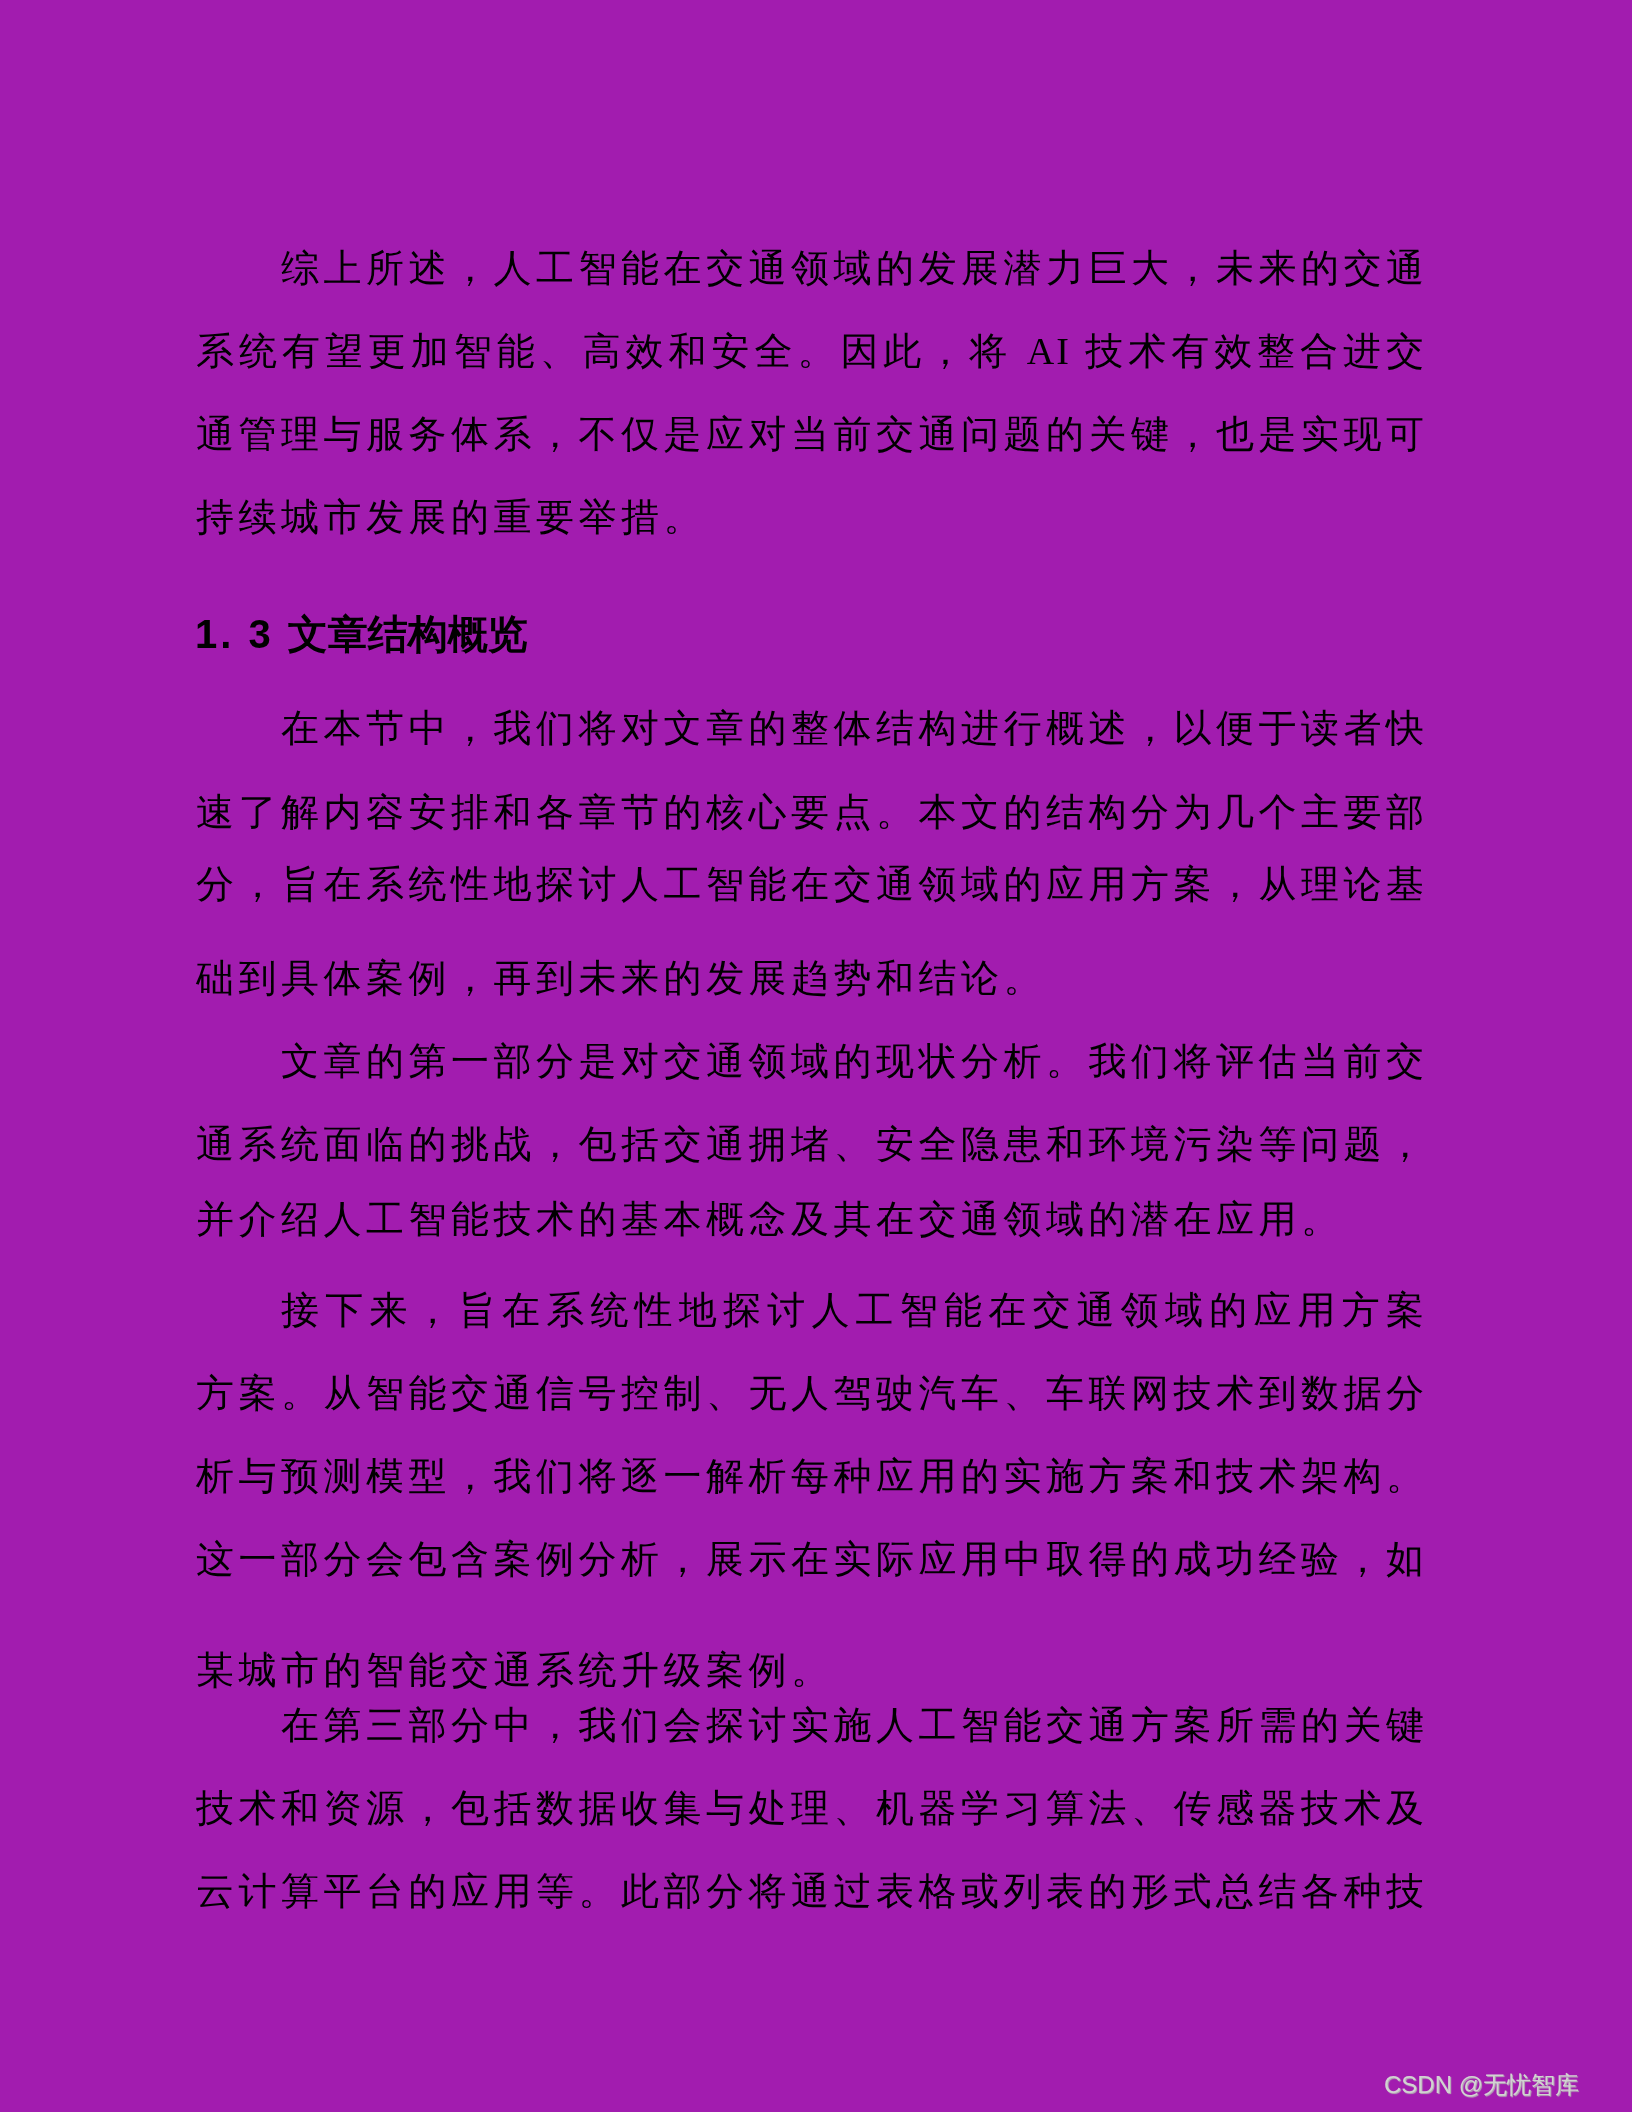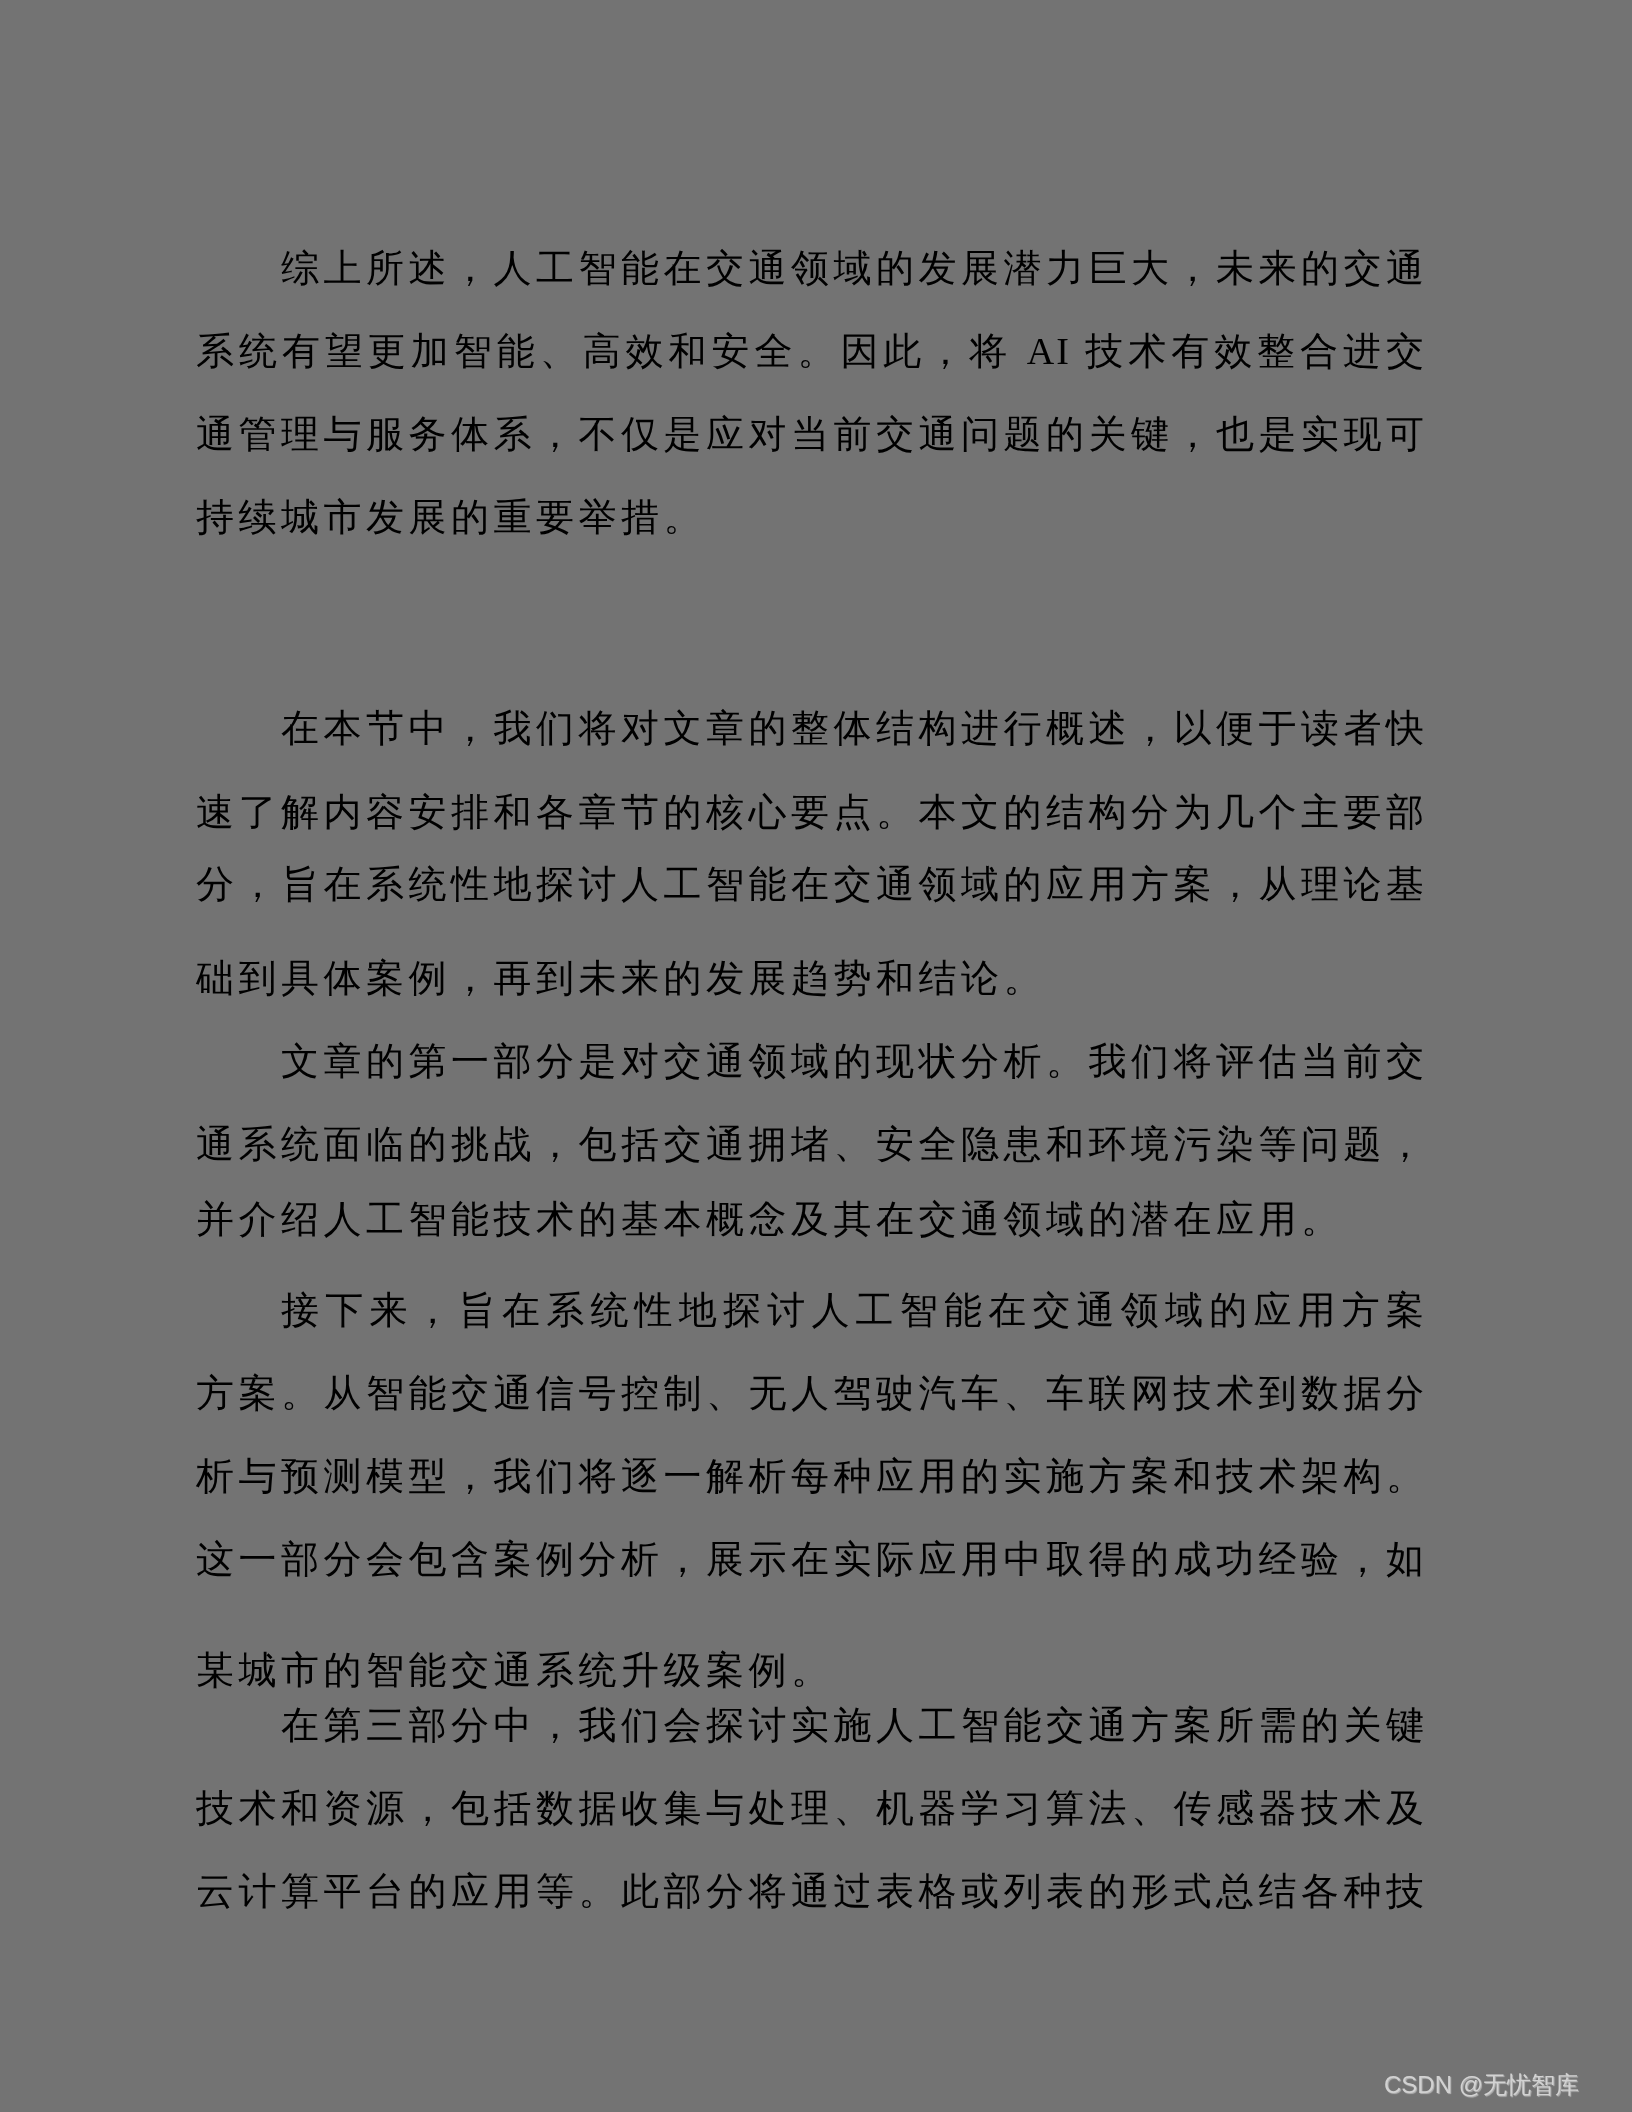--- a/index.html
+++ b/index.html
@@ -13,21 +13,21 @@
       position: relative;
       overflow: hidden;
       color: #000000;
     }
     .page {
       position: absolute;
       left: 0;
       top: 0;
       width: 1632px;
       height: 2112px;
-      background: #737373;
+      background: #a21caf;
     }
     .line {
       position: absolute;
       left: 196px;
       width: 1230px;
       height: 52px;
       line-height: 52px;
       font-family: "Liberation Serif", "DejaVu Serif", serif;
       font-size: 38px;
       white-space: nowrap;
@@ -79,20 +79,23 @@
 
 <div class="page">
 
   <div>
     <div class="line indent" style="top:242px;">综上所述，人工智能在交通领域的发展潜力巨大，未来的交通</div>
     <div class="line" style="top:325px;">系统有望更加智能、高效和安全。因此，将 AI 技术有效整合进交</div>
     <div class="line" style="top:408px;">通管理与服务体系，不仅是应对当前交通问题的关键，也是实现可</div>
     <div class="line last" style="top:491px;">持续城市发展的重要举措。</div>
   </div>
 
+  <div class="heading">
+    <span class="num">1. 3</span><span>文章结构概览</span>
+  </div>
 
   <div>
     <div class="line indent" style="top:702px;">在本节中，我们将对文章的整体结构进行概述，以便于读者快</div>
     <div class="line" style="top:786px;">速了解内容安排和各章节的核心要点。本文的结构分为几个主要部</div>
     <div class="line" style="top:858px;">分，旨在系统性地探讨人工智能在交通领域的应用方案，从理论基</div>
     <div class="line last" style="top:952px;">础到具体案例，再到未来的发展趋势和结论。</div>
   </div>
 
   <div>
     <div class="line indent" style="top:1035px;">文章的第一部分是对交通领域的现状分析。我们将评估当前交</div>

